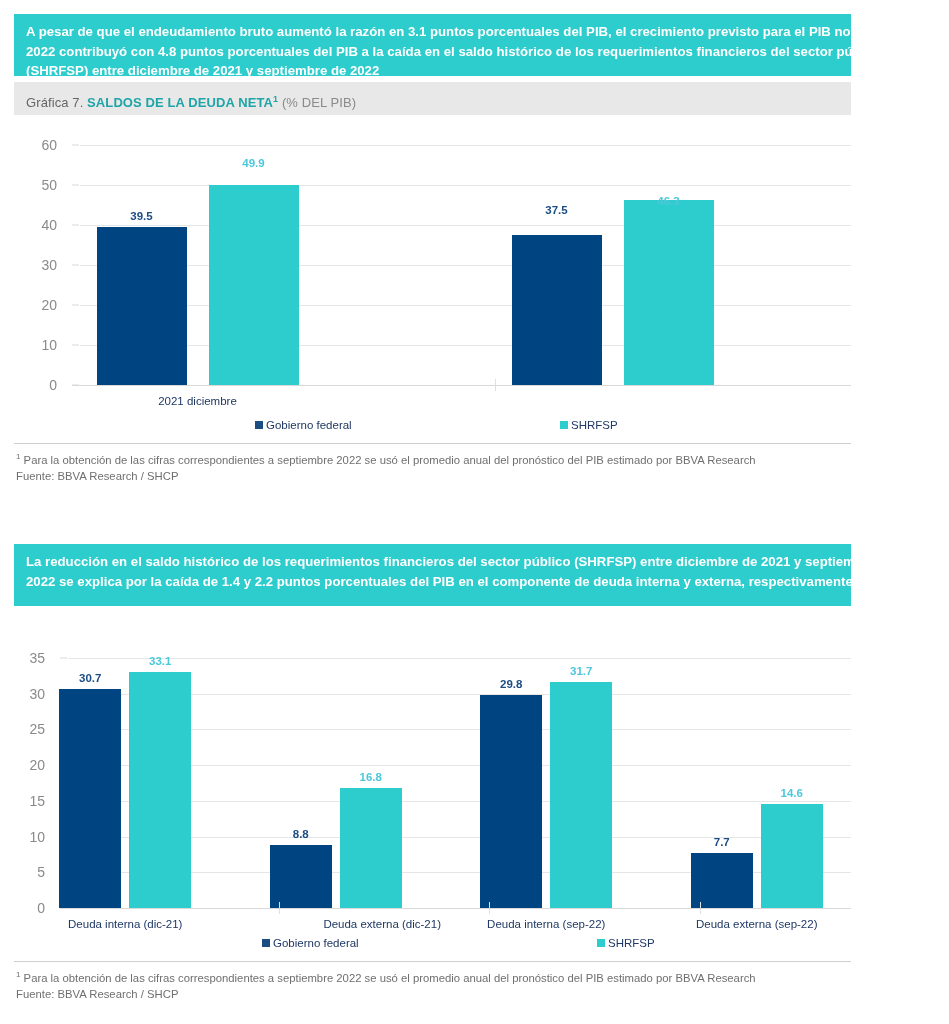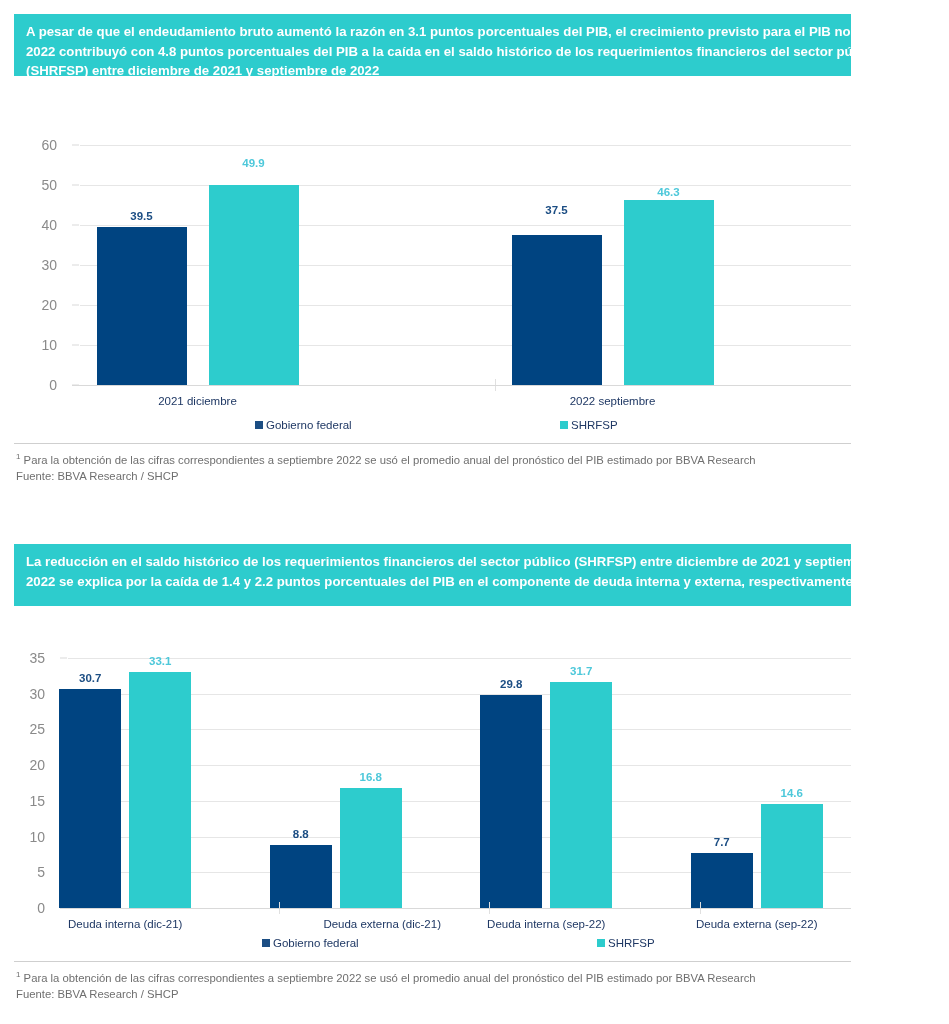--- a/index.html
+++ b/index.html
@@ -72,20 +72,25 @@
   }
   .footnote .fsup{font-size:8px;vertical-align:super;}
 </style>
 </head>
 <body>
 
 <div class="page">
 
   <div class="block banner" style="top:14px;height:62px;">A pesar de que el endeudamiento bruto aumentó la razón en 3.1 puntos porcentuales del PIB, el crecimiento previsto para el PIB nominal en 2022 contribuyó con 4.8 puntos porcentuales del PIB a la caída en el saldo histórico de los requerimientos financieros del sector público (SHRFSP) entre diciembre de 2021 y septiembre de 2022</div>
 
+  <div class="block subtitle-bar" style="top:82px;height:33px;">
+    <span class="g-num">Gráfica 7.</span>
+    <span class="g-main">SALDOS DE LA DEUDA NETA</span><span class="g-main sup">1</span>
+    <span class="g-unit">(% DEL PIB)</span>
+  </div>
 
   <div class="chart" id="chart7" style="left:0;top:130px;width:949px;height:300px;position:absolute;">
 
     <div class="plot" id="plot7" style="left:80px;top:15px;width:830px;height:240px;">
         <div class="gridline" style="top: 240px;"></div>
         <div class="ytick-dash" style="top: 240px;"></div>
         <div class="ytick" style="top: 240px;">0</div>
         <div class="gridline" style="top: 200px;"></div>
         <div class="ytick-dash" style="top: 200px;"></div>
         <div class="ytick" style="top: 200px;">10</div>
@@ -105,22 +110,21 @@
         <div class="ytick-dash" style="top: 0px;"></div>
         <div class="ytick" style="top: 0px;">60</div>
         <div class="bar gf" style="left: 16.5px; width: 90px; height: 158px;"></div>
         <div class="dlabel gf" style="left: 16.5px; width: 90px; top: 65px;">39.5</div>
         <div class="bar sh" style="left: 128.5px; width: 90px; height: 199.6px;"></div>
         <div class="dlabel sh" style="left: 128.5px; width: 90px; top: 12px;">49.9</div>
         <div class="catlabel" style="left: -90px; width: 415px; top: 250px;">2021 diciembre</div>
         <div class="bar gf" style="left: 431.5px; width: 90px; height: 150px;"></div>
         <div class="dlabel gf" style="left: 431.5px; width: 90px; top: 59px;">37.5</div>
         <div class="bar sh" style="left: 543.5px; width: 90px; height: 185.2px;"></div>
-        <div class="dlabel sh" style="left: 543.5px; width: 90px; top: 41px;">46.3</div>
-        <div class="catlabel" style="left: 325px; width: 415px; top: 250px;">2022 septiembre</div>
+        <div class="dlabel sh" style="left: 543.5px; width: 90px; top: 50px;">46.3</div>
         <div class="catsep" style="left: 415px; top: 234px; height: 12px;"></div>
         <div class="axis-base" style="top: 240px; left: -8px; right: 0px;"></div>
       </div>
   </div>
 
   <div class="legend" style="left:255px;top:419px;">
     <span class="swatch gf"></span>
     <span>Gobierno federal</span>
   </div>
   <div class="legend" style="left:560px;top:419px;">

